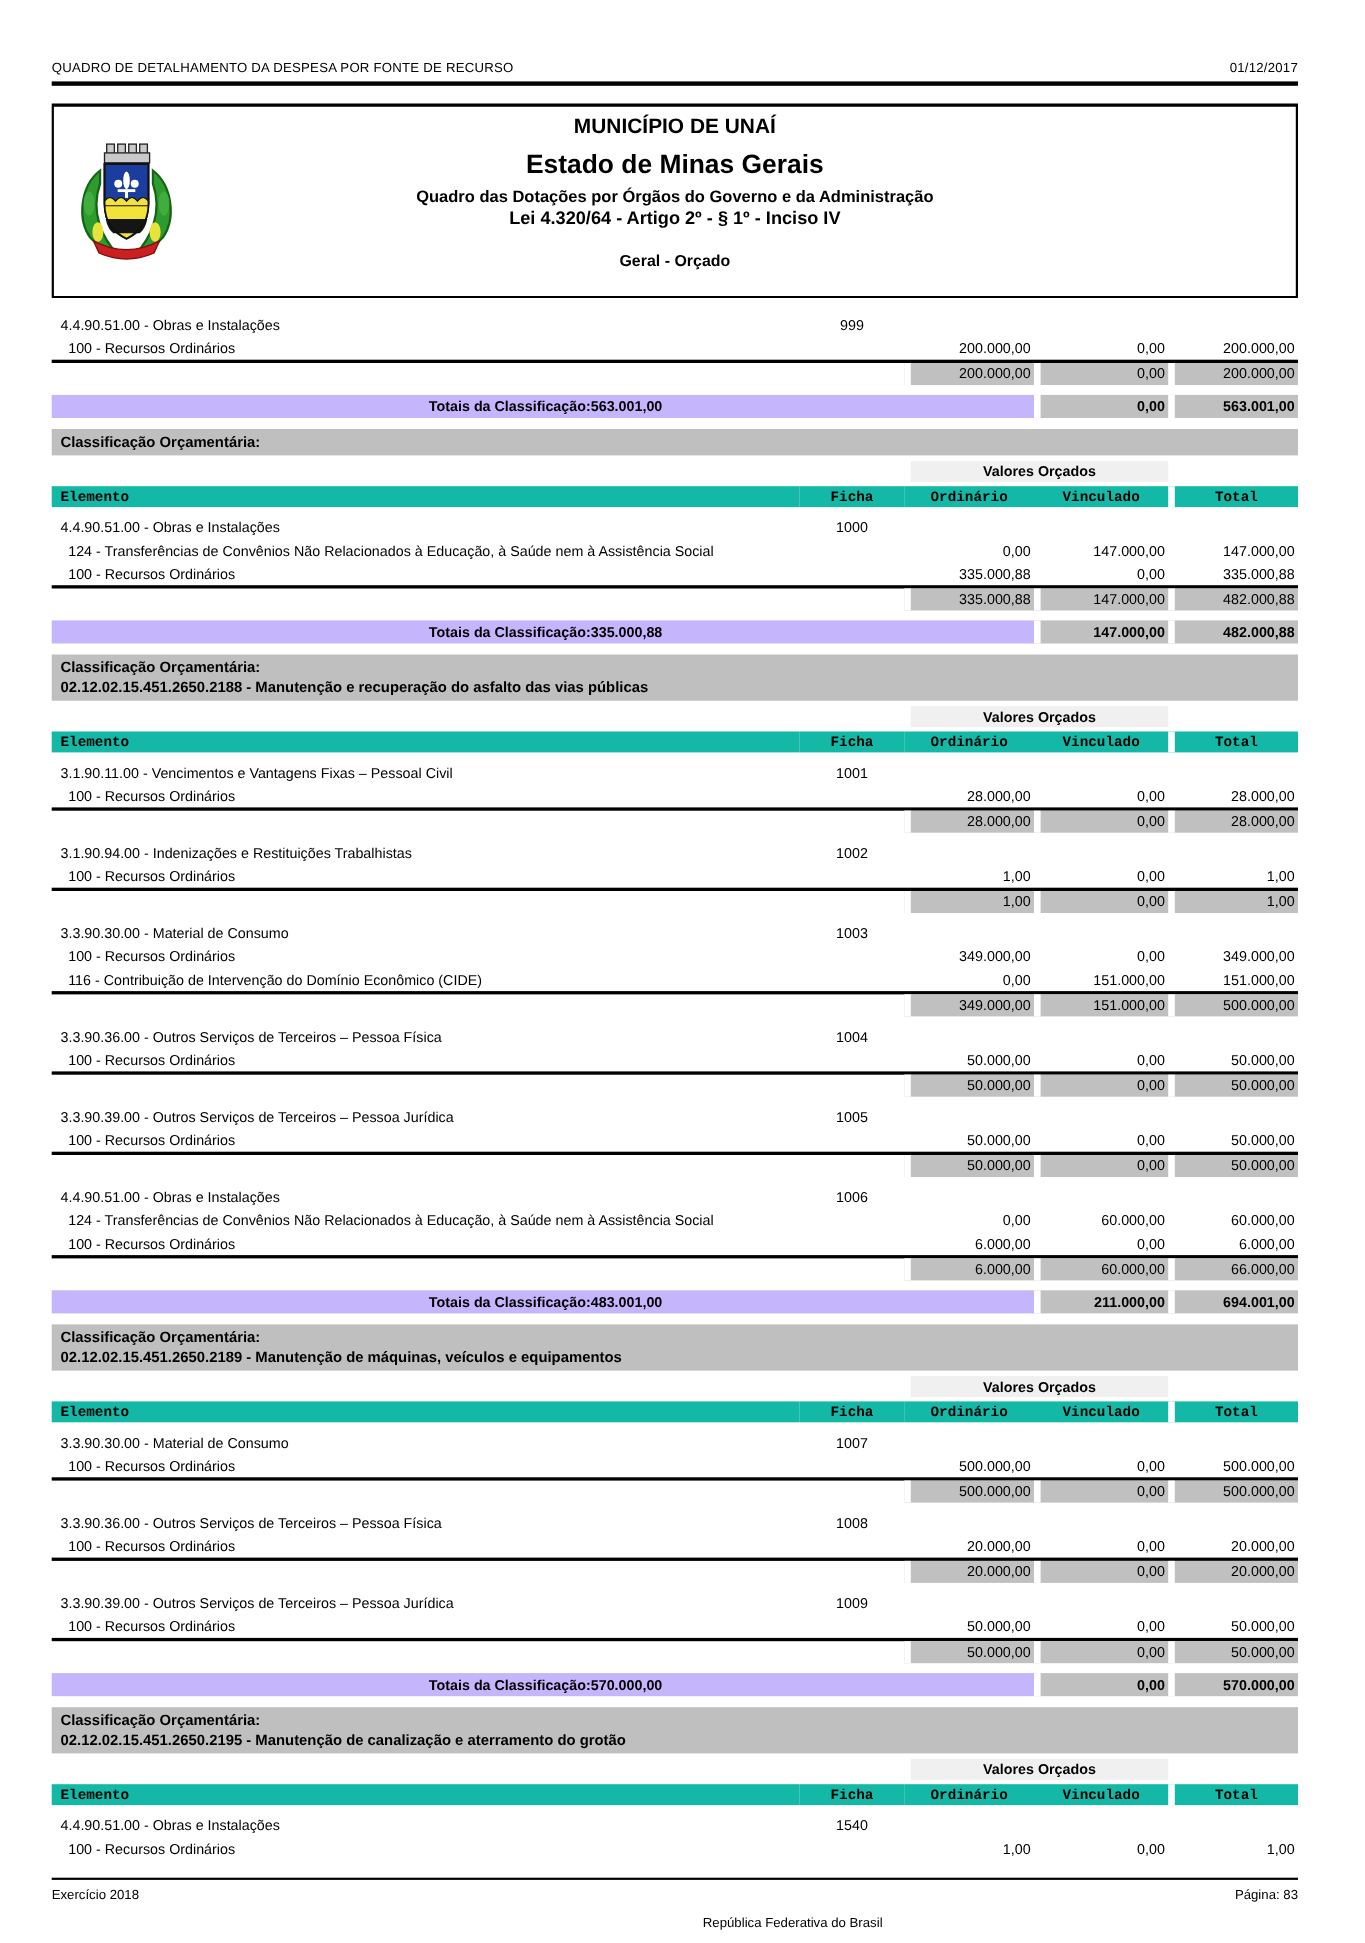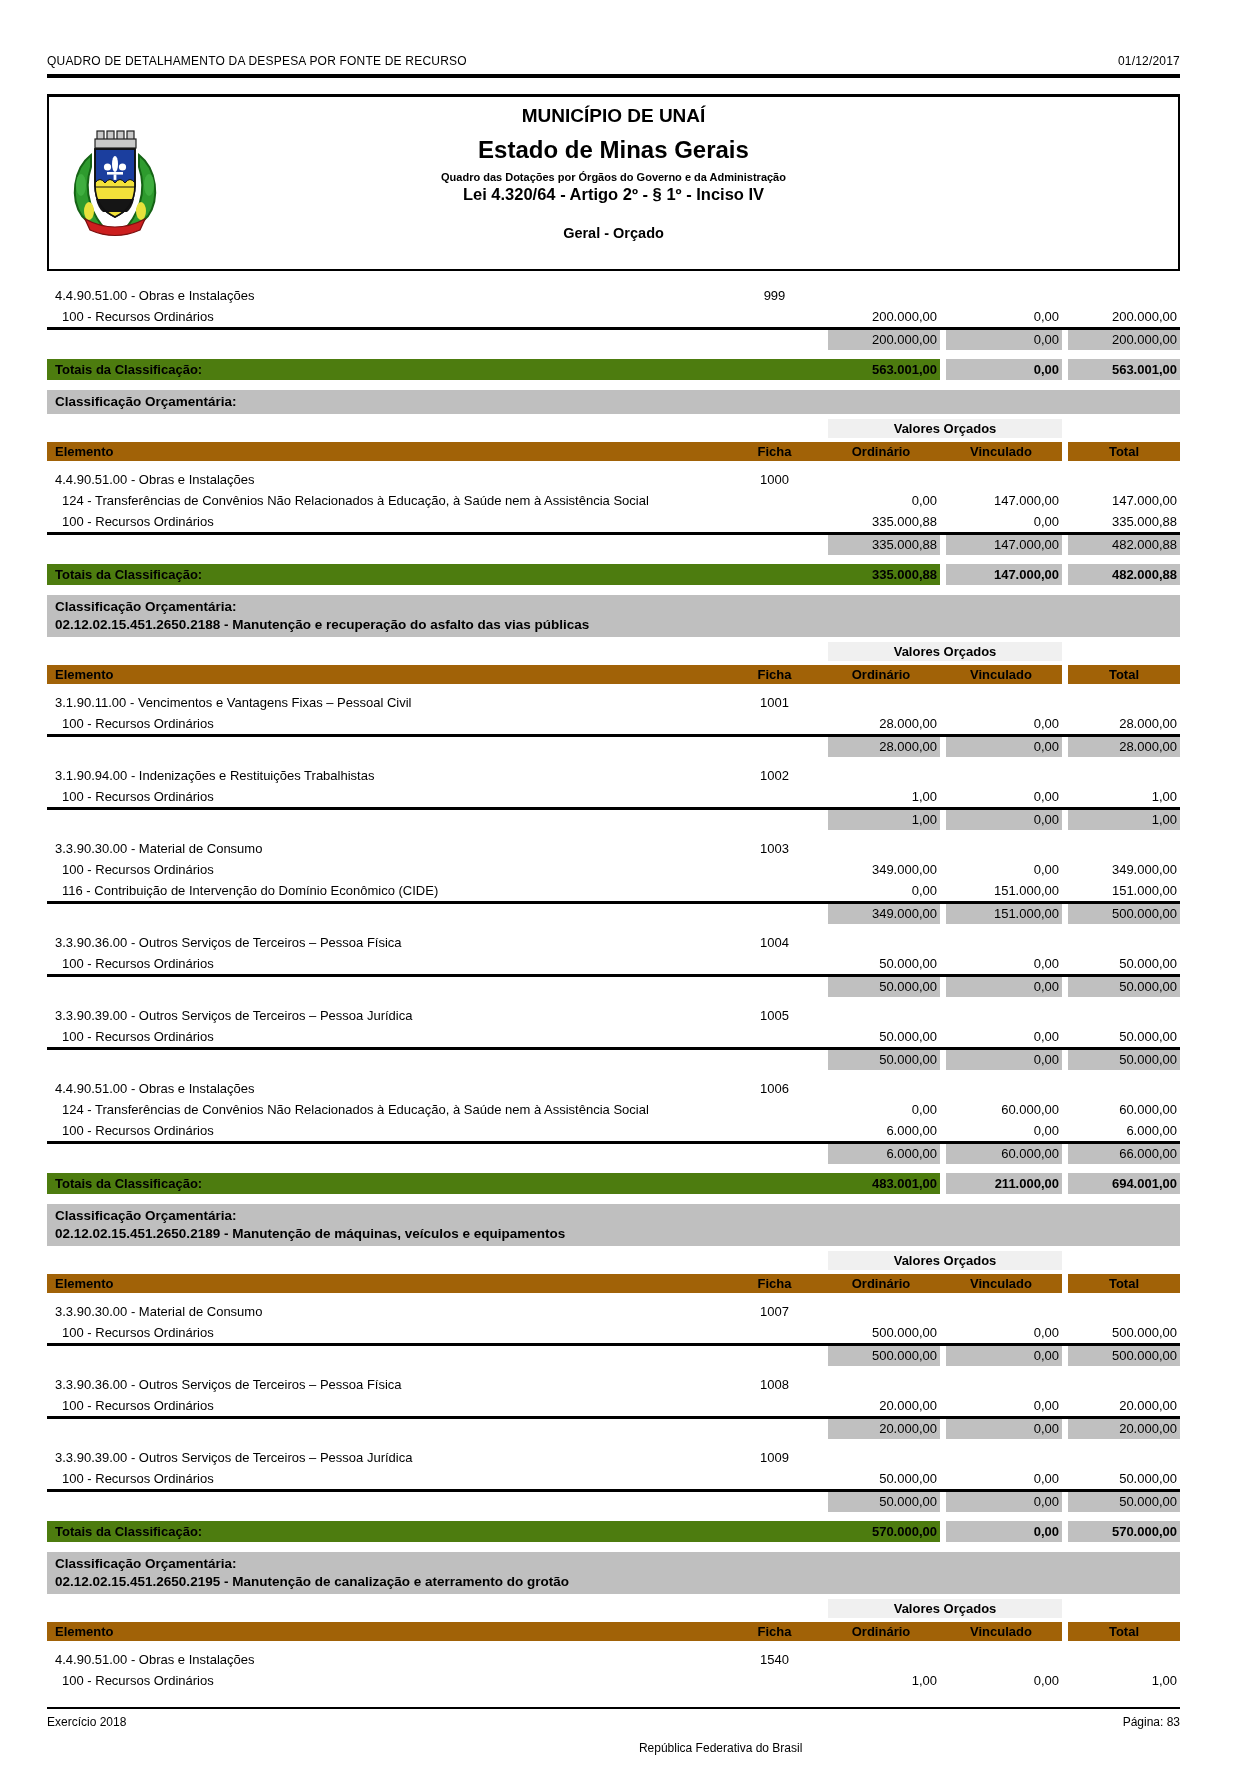--- a/index.html
+++ b/index.html
@@ -10,49 +10,49 @@
   .pagehead{display:flex;justify-content:space-between;align-items:flex-end;
     padding-top:54px;padding-bottom:6px;border-bottom:4px solid #000;
     font-size:12px;letter-spacing:.2px;}
 
   
   .orgbox{position:relative;border:2px solid #000;border-top-width:3px;margin-top:16px;
     height:172px;text-align:center;}
   .orgbox .logo{position:absolute;left:18px;top:26px;}
   .t1{font-size:19px;font-weight:bold;margin-top:8px;}
   .t2{font-size:24px;font-weight:bold;margin-top:9px;}
-  .t3{font-size:11px;font-weight:bold;margin-top:7px;}
+  .t3{font-size:15px;font-weight:bold;margin-top:7px;}
   .t4{font-size:16.5px;font-weight:bold;margin-top:2px;}
   .t5{font-size:14.5px;font-weight:bold;margin-top:21px;}
 
   
   .report{margin-top:14px;font-size:13px;}
   .grid{display:grid;grid-template-columns:minmax(0,1fr) 95px 118px 122px 118px;}
   .cell{display:block;}
   .rowline .cell{line-height:21px;}
   .lbl{padding-left:8px;white-space:nowrap;overflow:hidden;}
   .src{padding-left:15px;}
   .ficha{text-align:center;}
   .num{text-align:right;padding-right:3px;}
   .group{margin-top:8px;}
   .subtotal{border-top:3px solid #000;}
   .graybox{background:#c0c0c0;border-left:6px solid #fff;line-height:20px;}
   .totais{margin-top:9px;font-weight:bold;}
   .totais .cell{line-height:21px;}
-  .tot-left{grid-column:1/4;display:flex;justify-content:space-between;
-    background:#4d7c0f;padding-left:8px;line-height:21px;}
+  .tot-left{grid-column:1/4;display:flex;justify-content:center;
+    background:#c4b5fd;padding-left:8px;line-height:21px;}
   .tot-left .tnum{padding-right:3px;}
   .totgray{background:#c0c0c0;border-left:6px solid #fff;}
   .class-band{margin-top:10px;background:#bfbfbf;padding:2px 8px 4px;font-weight:bold;}
   .class-band div{line-height:16px;padding-top:2px;font-size:13.5px;}
   .valores-row{margin-top:5px;}
   .valores-cell{grid-column:3/5;background:#f0f0f0;border-left:6px solid #fff;
     text-align:center;font-weight:bold;line-height:19px;}
   .hdr{margin-top:4px;font-weight:bold;}
-  .hdr .cell{background:#a16207;line-height:19px;}
+  .hdr .cell{background:#14b8a6;line-height:19px;font-family:Liberation Mono, monospace;}
   .hdr .hc{text-align:center;}
   .gapleft{border-left:6px solid #fff;}
 
   
   .pagefoot{display:flex;margin-top:16px;border-top:2px solid #000;padding-top:6px;font-size:12px;}
   .pagefoot span{flex:1;}
   .pagefoot .c{text-align:right;margin-top:26px;}
   .pagefoot .r{text-align:right;}
 </style>
 </head>

